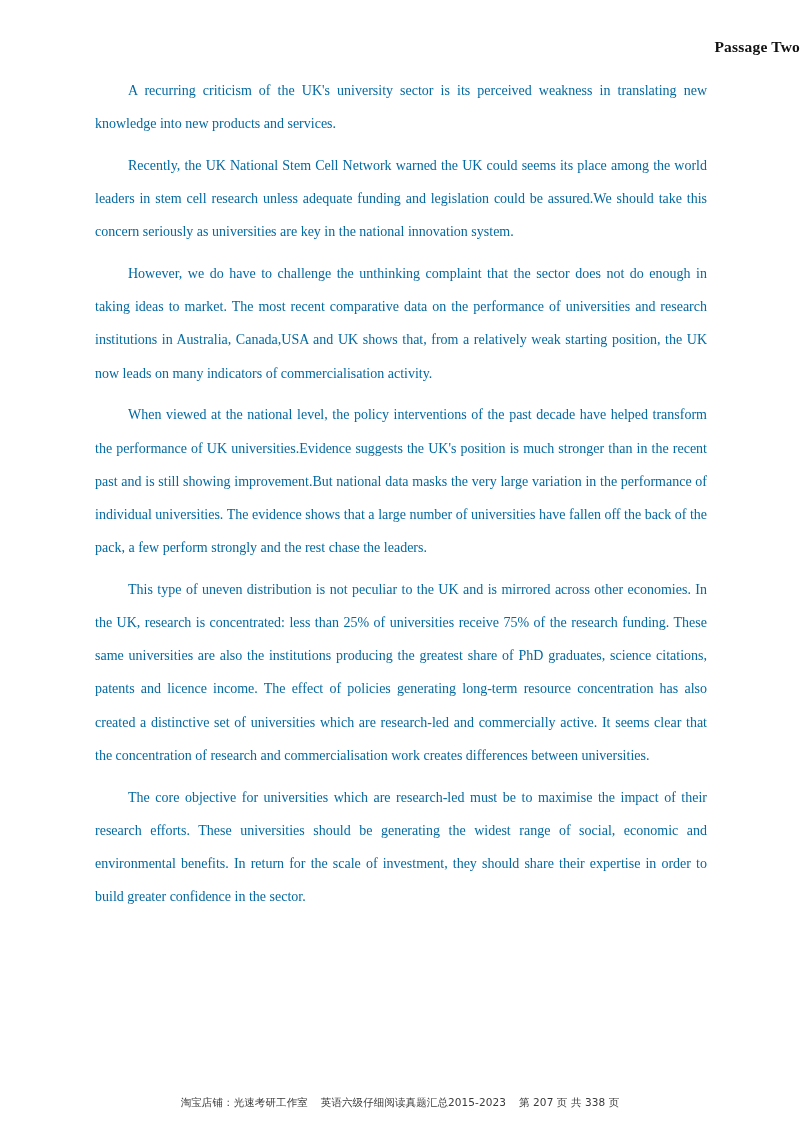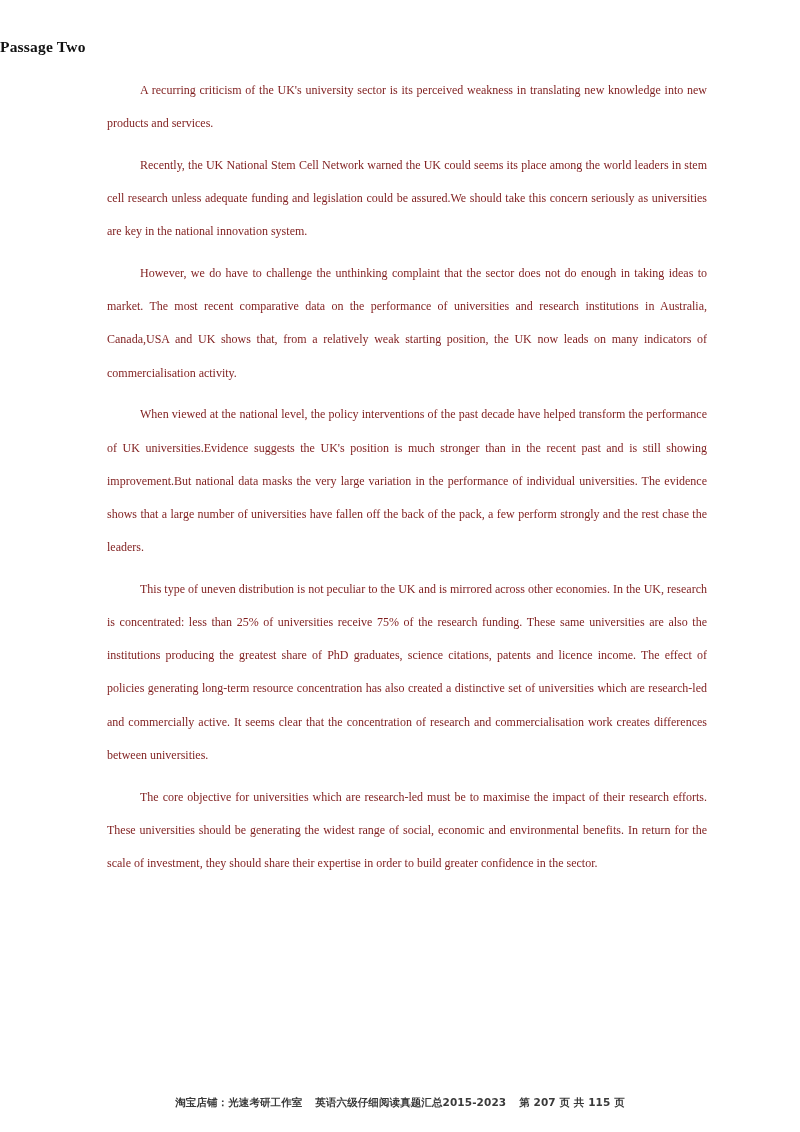--- a/index.html
+++ b/index.html
@@ -15,42 +15,42 @@
     color: #1a1a1a;
     overflow: hidden;
   }
   .page {
     position: absolute;
     inset: 0;
     background: #ffffff;
     padding: 0;
   }
   .doc-title {
-    text-align: left;
+    text-align: right;
     font-weight: bold;
     font-size: 15.5px;
     letter-spacing: 0.2px;
     margin: 0;
     padding-top: 38px;
     color: #111111;
     font-family: "Liberation Serif", "DejaVu Serif", serif;
   }
   .body-text {
     margin: 0;
     padding: 0 93px 0 95px;
     padding-top: 18px;
   }
   .para {
-    margin: 0 0 0 12px;
+    margin: 0 0 0 0;
     text-align: justify;
     text-justify: inter-word;
     text-indent: 33px;
-    font-size: 12px;
+    font-size: 14px;
     line-height: 33.2px;
-    color: #7f1d1d;
+    color: #0369a1;
     hyphens: none;
     -webkit-hyphens: none;
   }
   .para + .para {
     margin-top: 8.5px;
   }
   .footer {
     position: absolute;
     left: 0;
     right: 0;
@@ -59,21 +59,20 @@
     font-size: 10.5px;
     color: #3a3a3a;
     font-family: "DejaVu Sans", "Liberation Sans", sans-serif;
     letter-spacing: 0.1px;
     white-space: nowrap;
   }
   .footer .shop,
   .footer .book,
   .footer .pageno {
     display: inline;
-    font-weight: bold;
   }
   .footer .sep { display: inline-block; width: 6px; }
 </style>
 </head>
 <body>
 
 <div class="page">
 
   <h1 class="doc-title">Passage Two</h1>
 
@@ -84,16 +83,16 @@
     <p class="para">When viewed at the national level, the policy interventions of the past decade have helped transform the performance of UK universities.Evidence suggests the UK's position is much stronger than in the recent past and is still showing improvement.But national data masks the very large variation in the performance of individual universities. The evidence shows that a large number of universities have fallen off the back of the pack, a few perform strongly and the rest chase the leaders.</p>
     <p class="para">This type of uneven distribution is not peculiar to the UK and is mirrored across other economies. In the UK, research is concentrated: less than 25% of universities receive 75% of the research funding. These same universities are also the institutions producing the greatest share of PhD graduates, science citations, patents and licence income. The effect of policies generating long-term resource concentration has also created a distinctive set of universities which are research-led and commercially active. It seems clear that the concentration of research and commercialisation work creates differences between universities.</p>
     <p class="para">The core objective for universities which are research-led must be to maximise the impact of their research efforts. These universities should be generating the widest range of social, economic and environmental benefits. In return for the scale of investment, they should share their expertise in order to build greater confidence in the sector.</p>
   </div>
 
   <div class="footer">
     <span class="shop">淘宝店铺：光速考研工作室</span>
     <span class="sep"></span>
     <span class="book">英语六级仔细阅读真题汇总2015-2023</span>
     <span class="sep"></span>
-    <span class="pageno">第  207  页  共  115  页</span>
+    <span class="pageno">第  207  页  共  338  页</span>
   </div>
 
 </div>
 
 </body></html>

